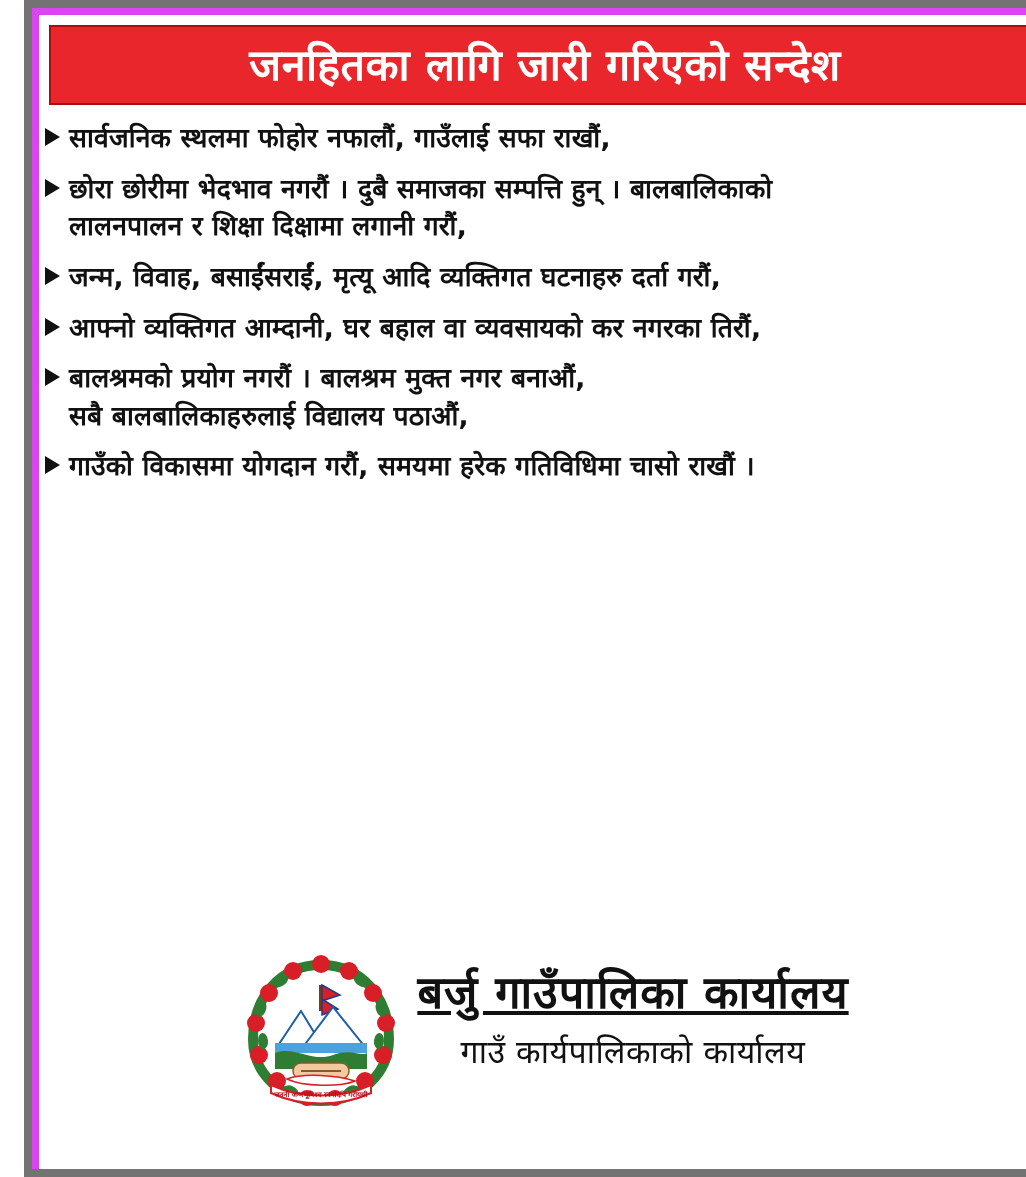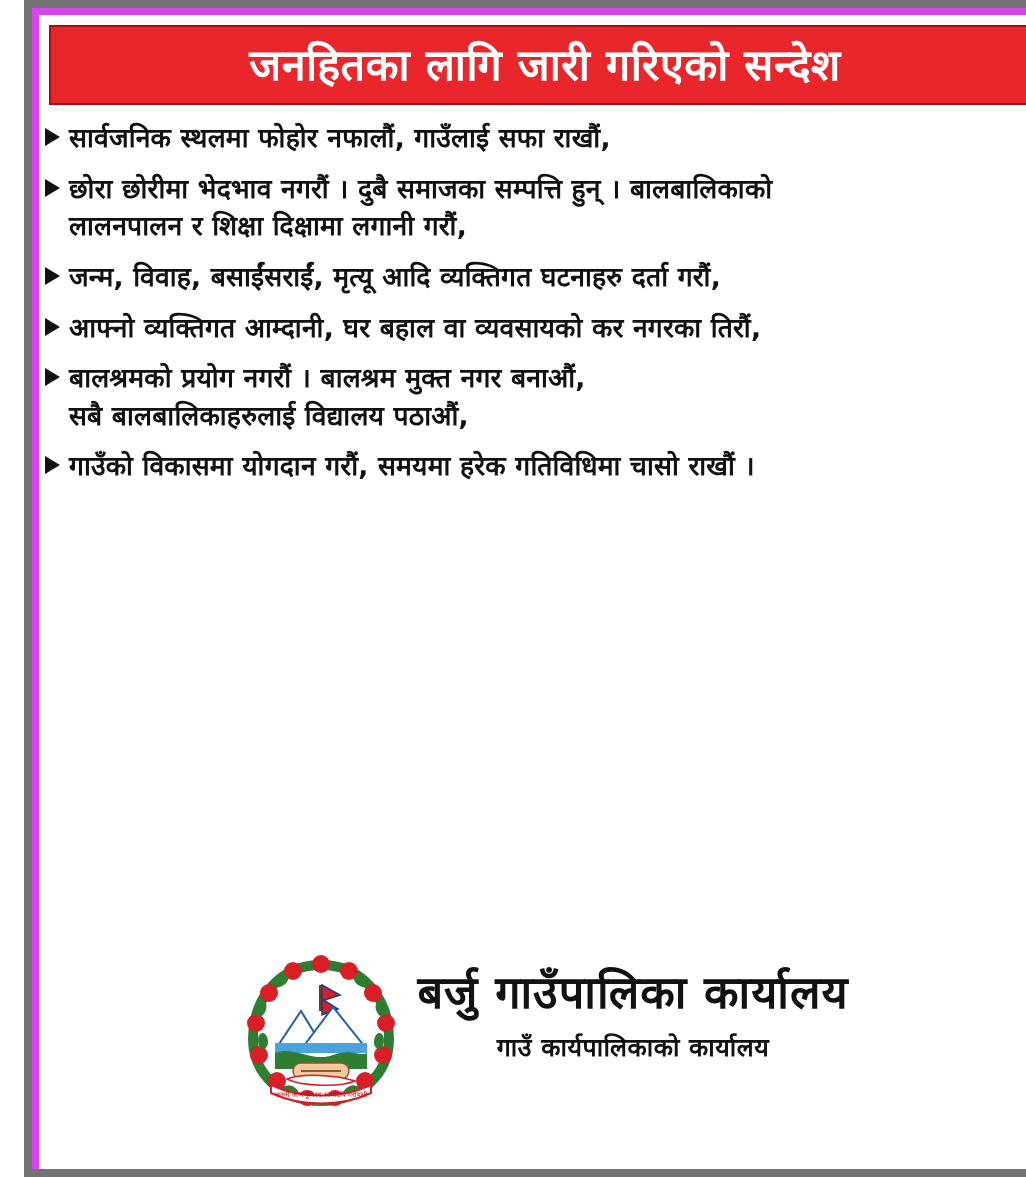--- a/index.html
+++ b/index.html
@@ -105,39 +105,41 @@
     align-items: flex-start;
     justify-content: center;
   }
   .emblem {
     position: relative;
     width: 160px;
     height: 160px;
     margin-right: 16px;
     margin-top: 6px;
     flex: 0 0 auto;
+    font-weight: bold;
   }
   .office-block {
     text-align: center;
     padding-top: 22px;
   }
   .office-name {
     color: #111111;
     font-family: "DejaVu Sans", sans-serif;
     font-size: 45px;
     font-weight: bold;
     line-height: 1.15;
     letter-spacing: 1px;
     white-space: nowrap;
+    text-decoration: underline;
   }
   .office-sub {
     color: #111111;
     font-family: "DejaVu Sans", sans-serif;
-    font-size: 25px;
-    font-weight: bold;
+    font-size: 32px;
+    font-weight: normal;
     margin-top: 10px;
     letter-spacing: 0.5px;
     white-space: nowrap;
   }
   .office-addr {
     color: #d4111a;
     font-family: "DejaVu Sans", sans-serif;
     font-size: 27px;
     font-weight: bold;
     margin-top: 10px;

